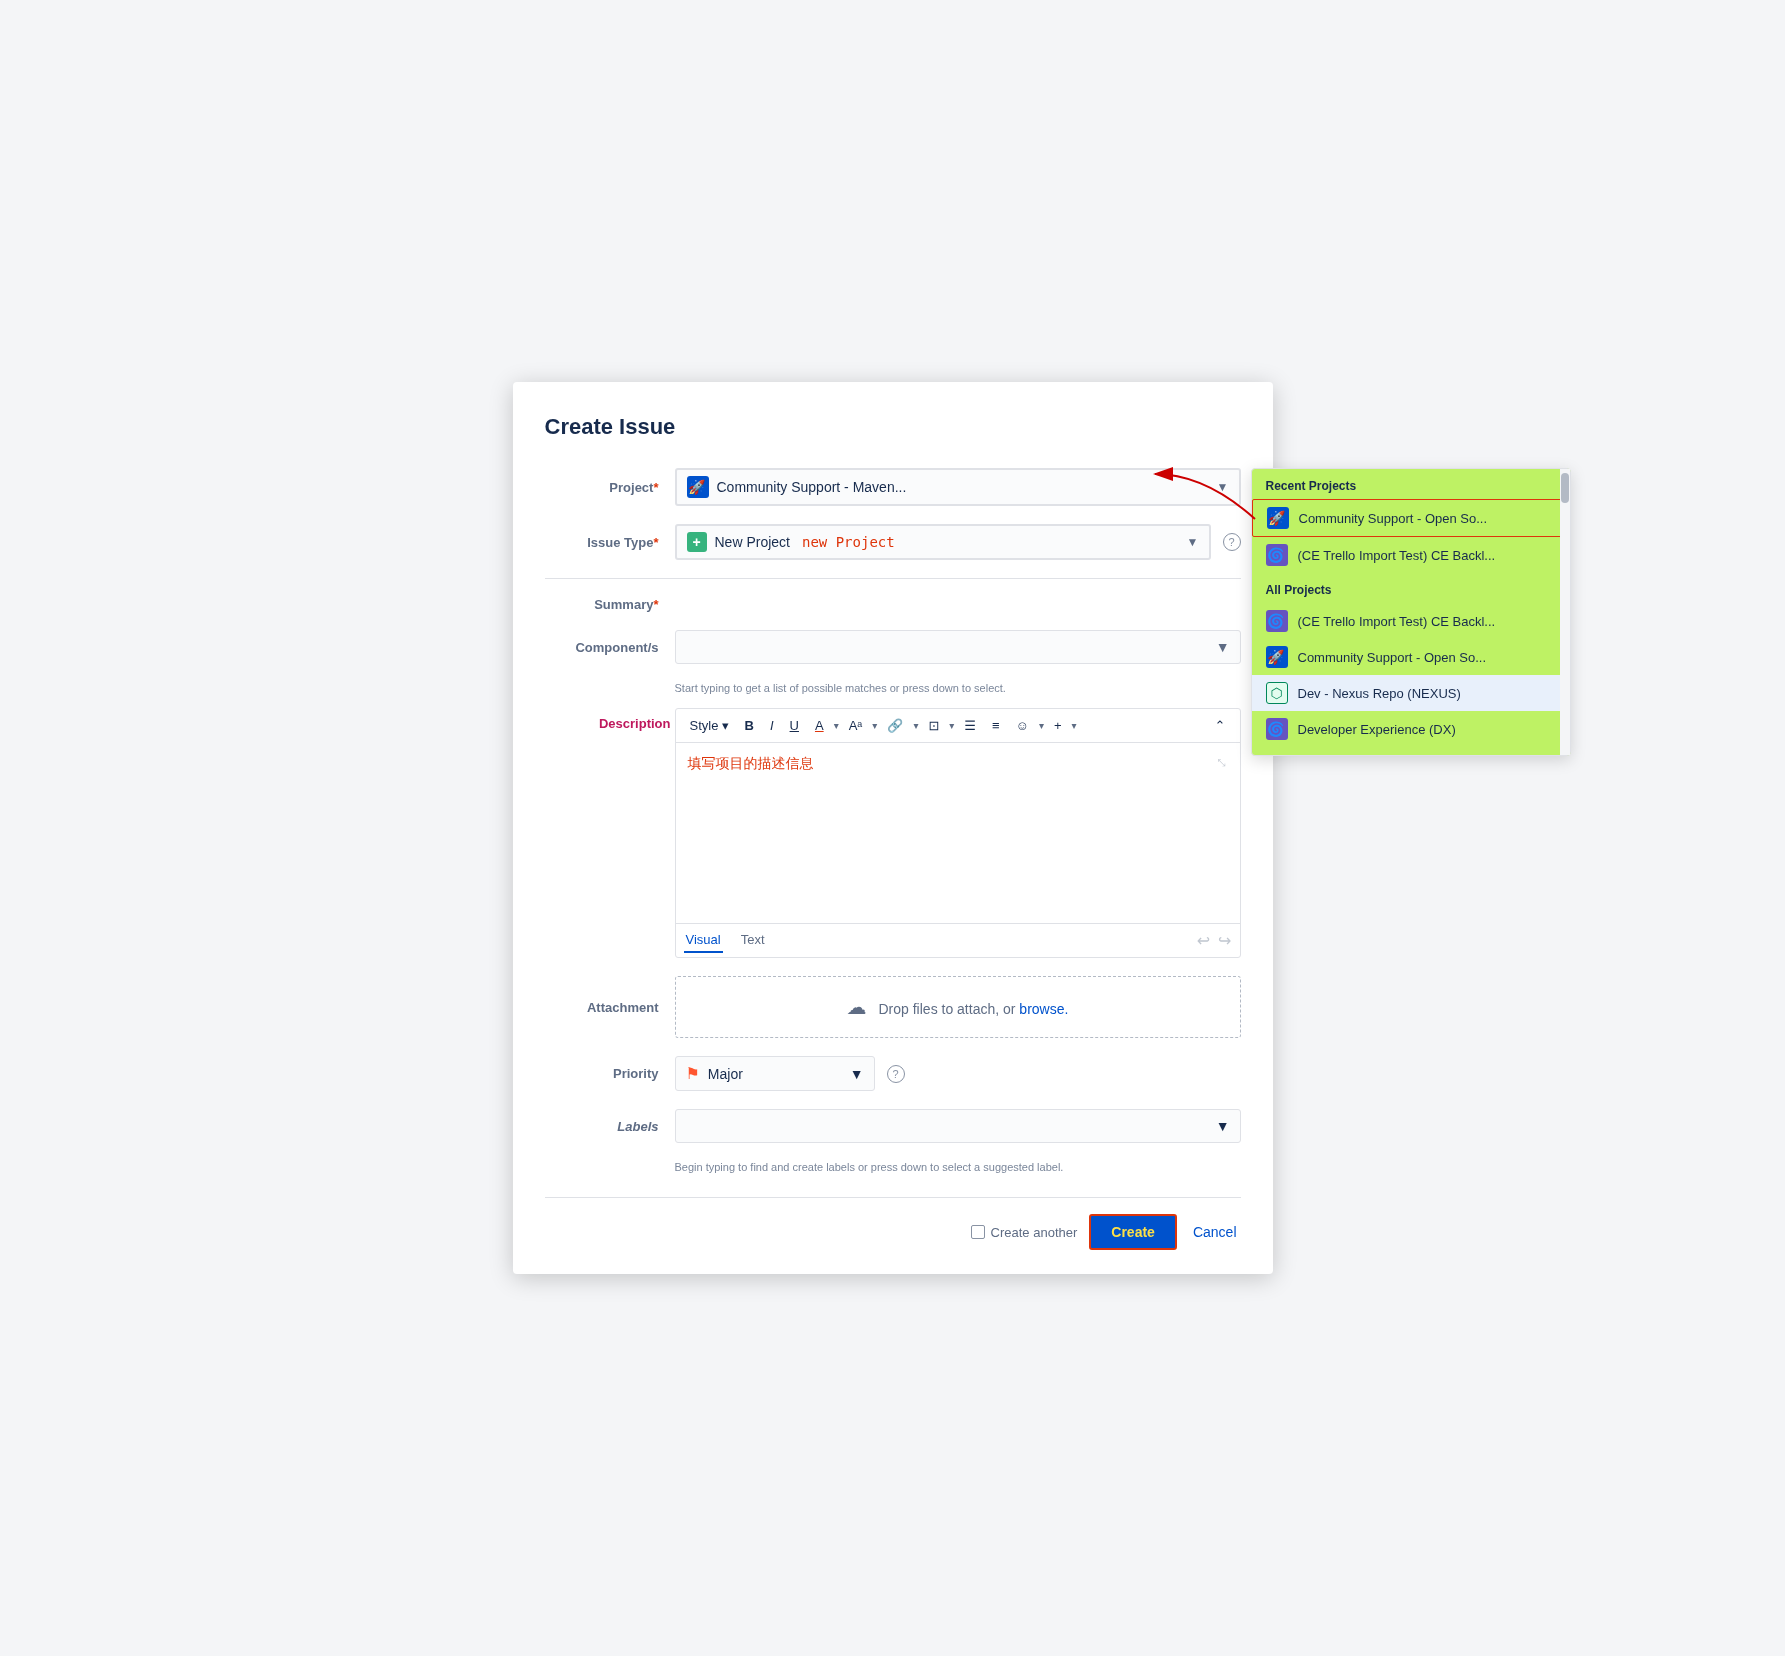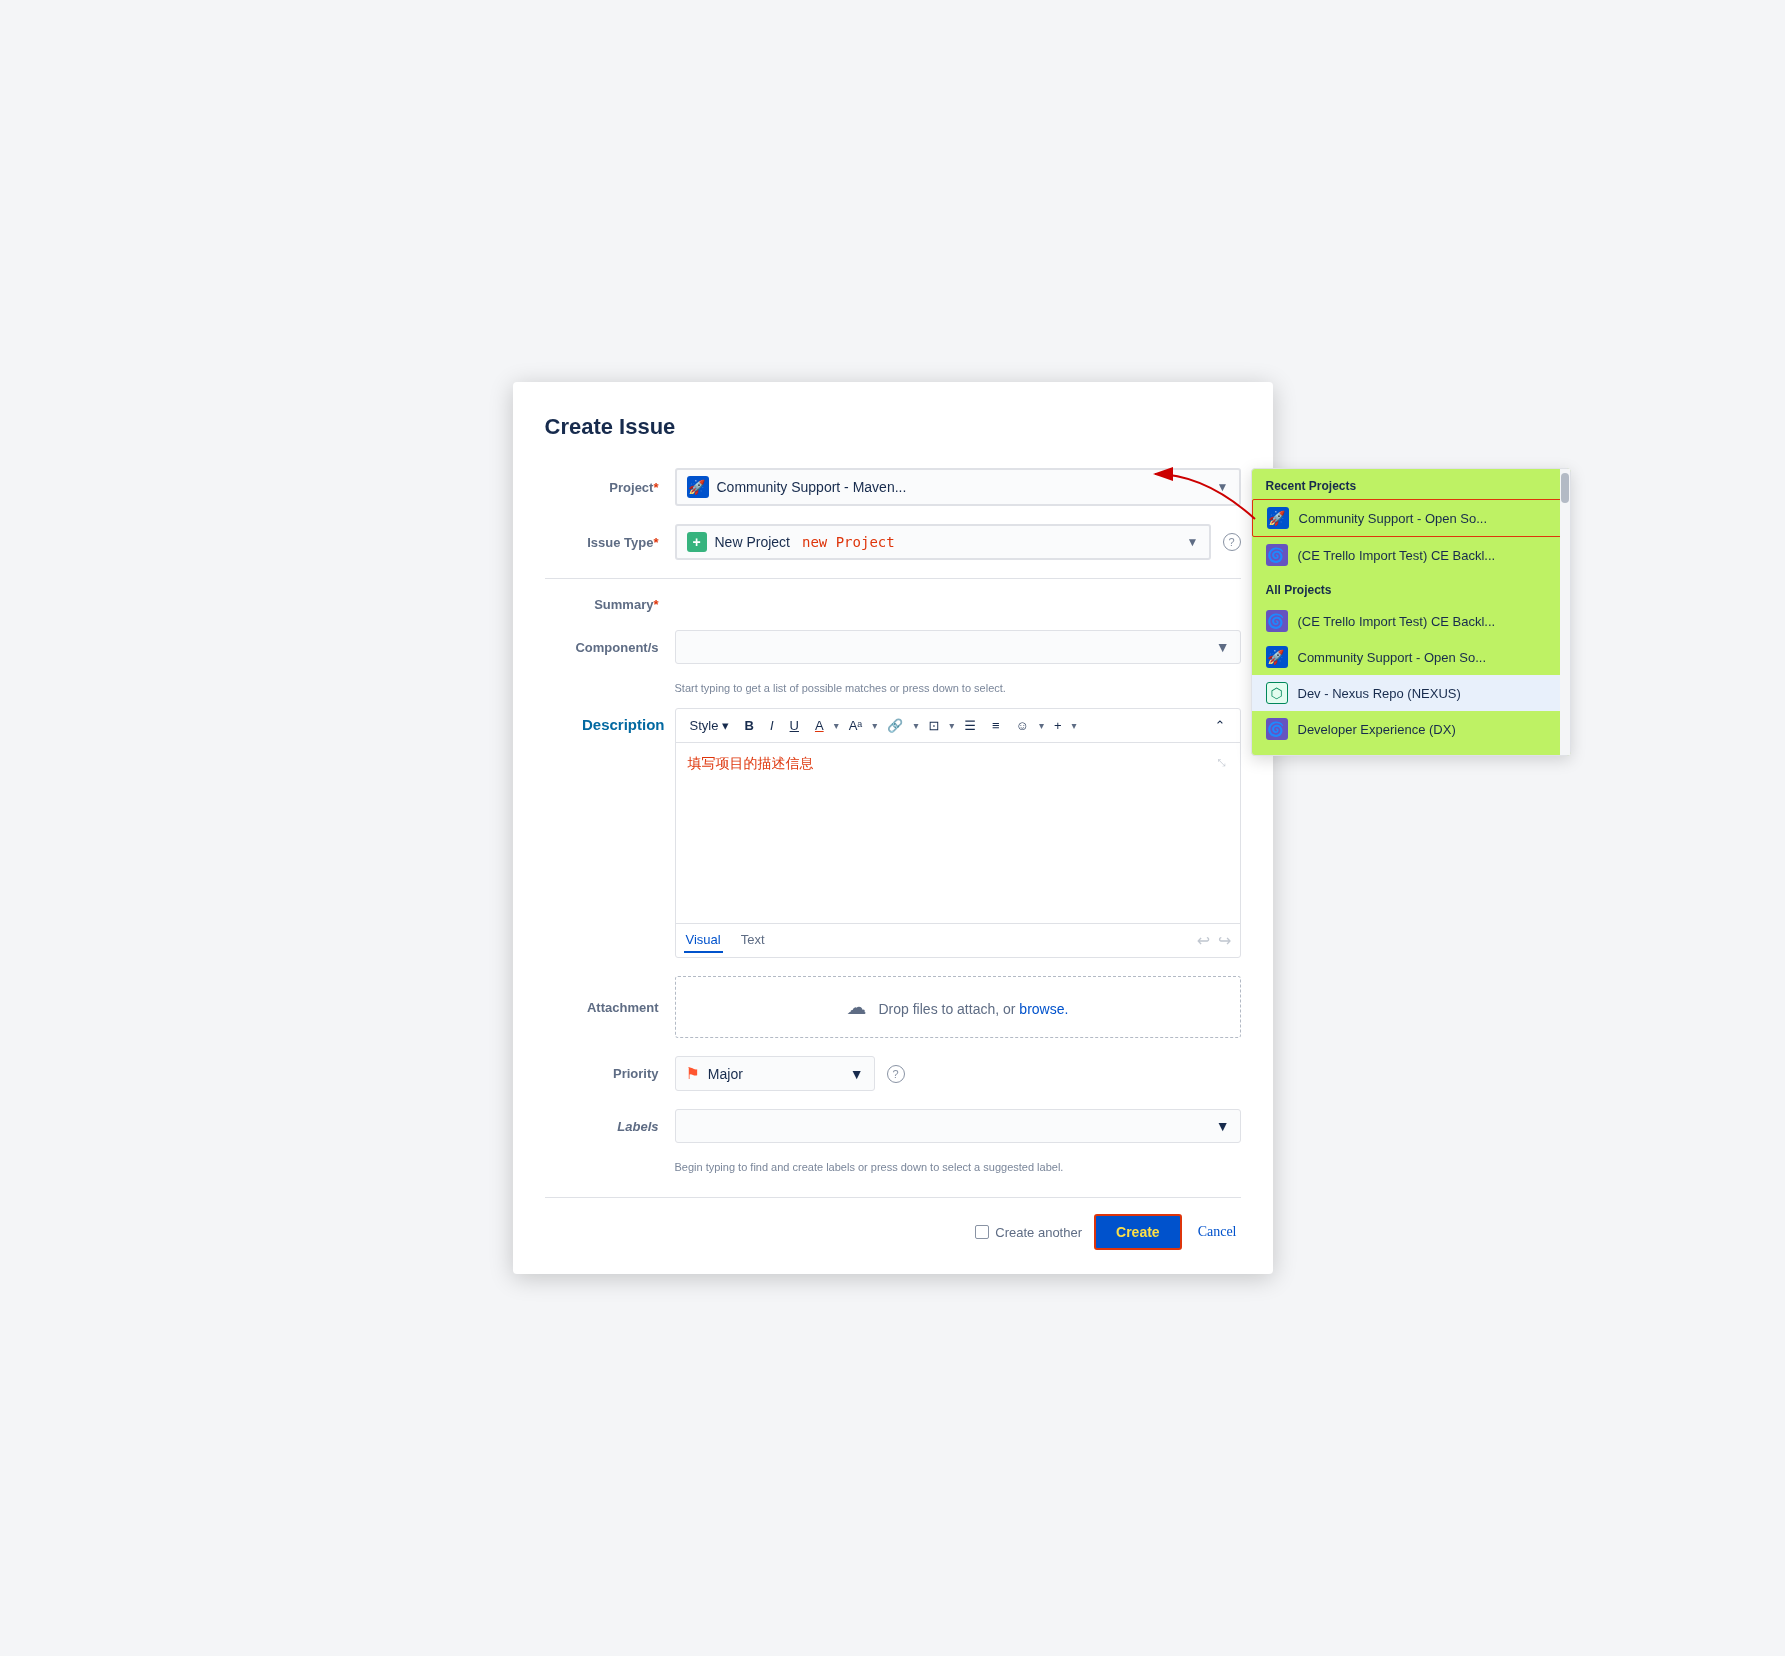--- a/index.html
+++ b/index.html
@@ -132,25 +132,25 @@
       margin-left: 130px;
       padding-left: 0;
     }
     .description-section {
       display: flex;
       margin-bottom: 18px;
     }
     .desc-label {
       width: 130px;
       min-width: 130px;
-      font-size: 15px;
+      font-size: 13px;
       font-weight: 600;
-      color: #0369a1;
+      color: #be185d;
       text-align: right;
-      padding-right: 10px;
+      padding-right: 4px;
       padding-top: 8px;
     }
     .desc-editor {
       flex: 1;
       border: 1.5px solid #dfe1e6;
       border-radius: 3px;
       background: #fff;
     }
     .toolbar {
       display: flex;
@@ -288,21 +288,20 @@
       font-weight: 600;
       cursor: pointer;
     }
     .btn-cancel {
       background: none;
       border: none;
       color: #0052cc;
       font-size: 14px;
       cursor: pointer;
       padding: 8px 4px;
-      font-family: Liberation Serif, serif;
     }
 
     
     .dropdown-panel {
       position: absolute;
       top: 0;
       right: -330px;
       width: 320px;
       background: #bef264;
       border: 1.5px solid #dfe1e6;

